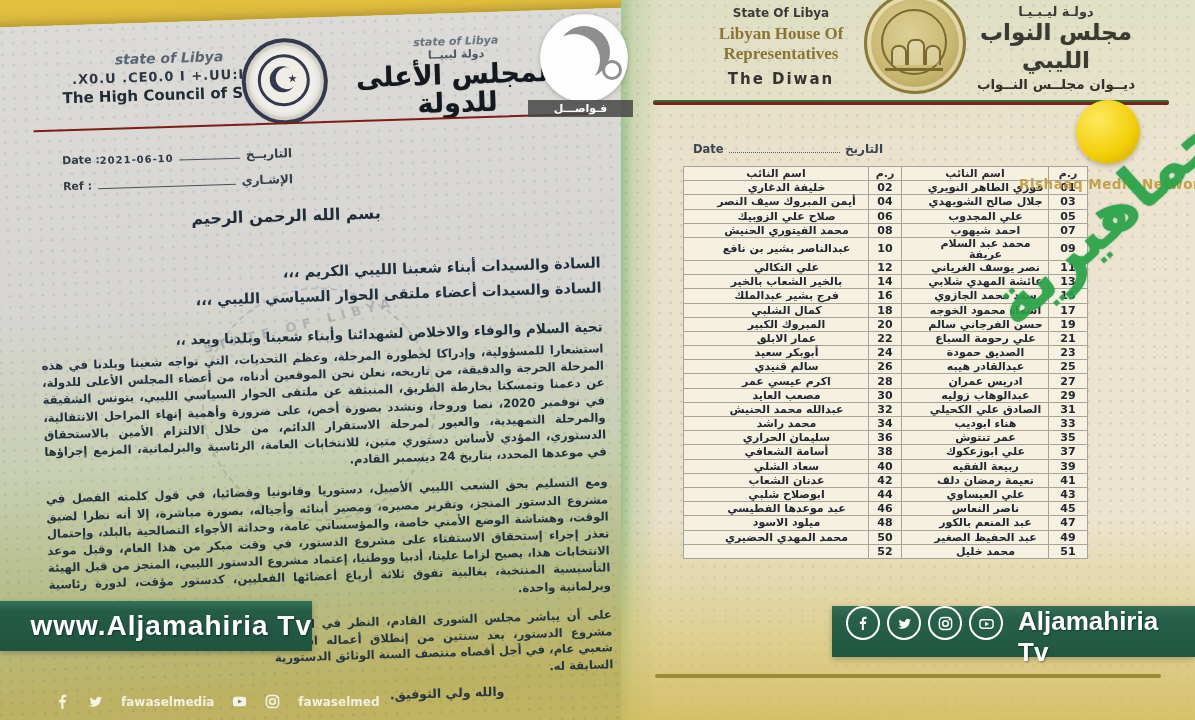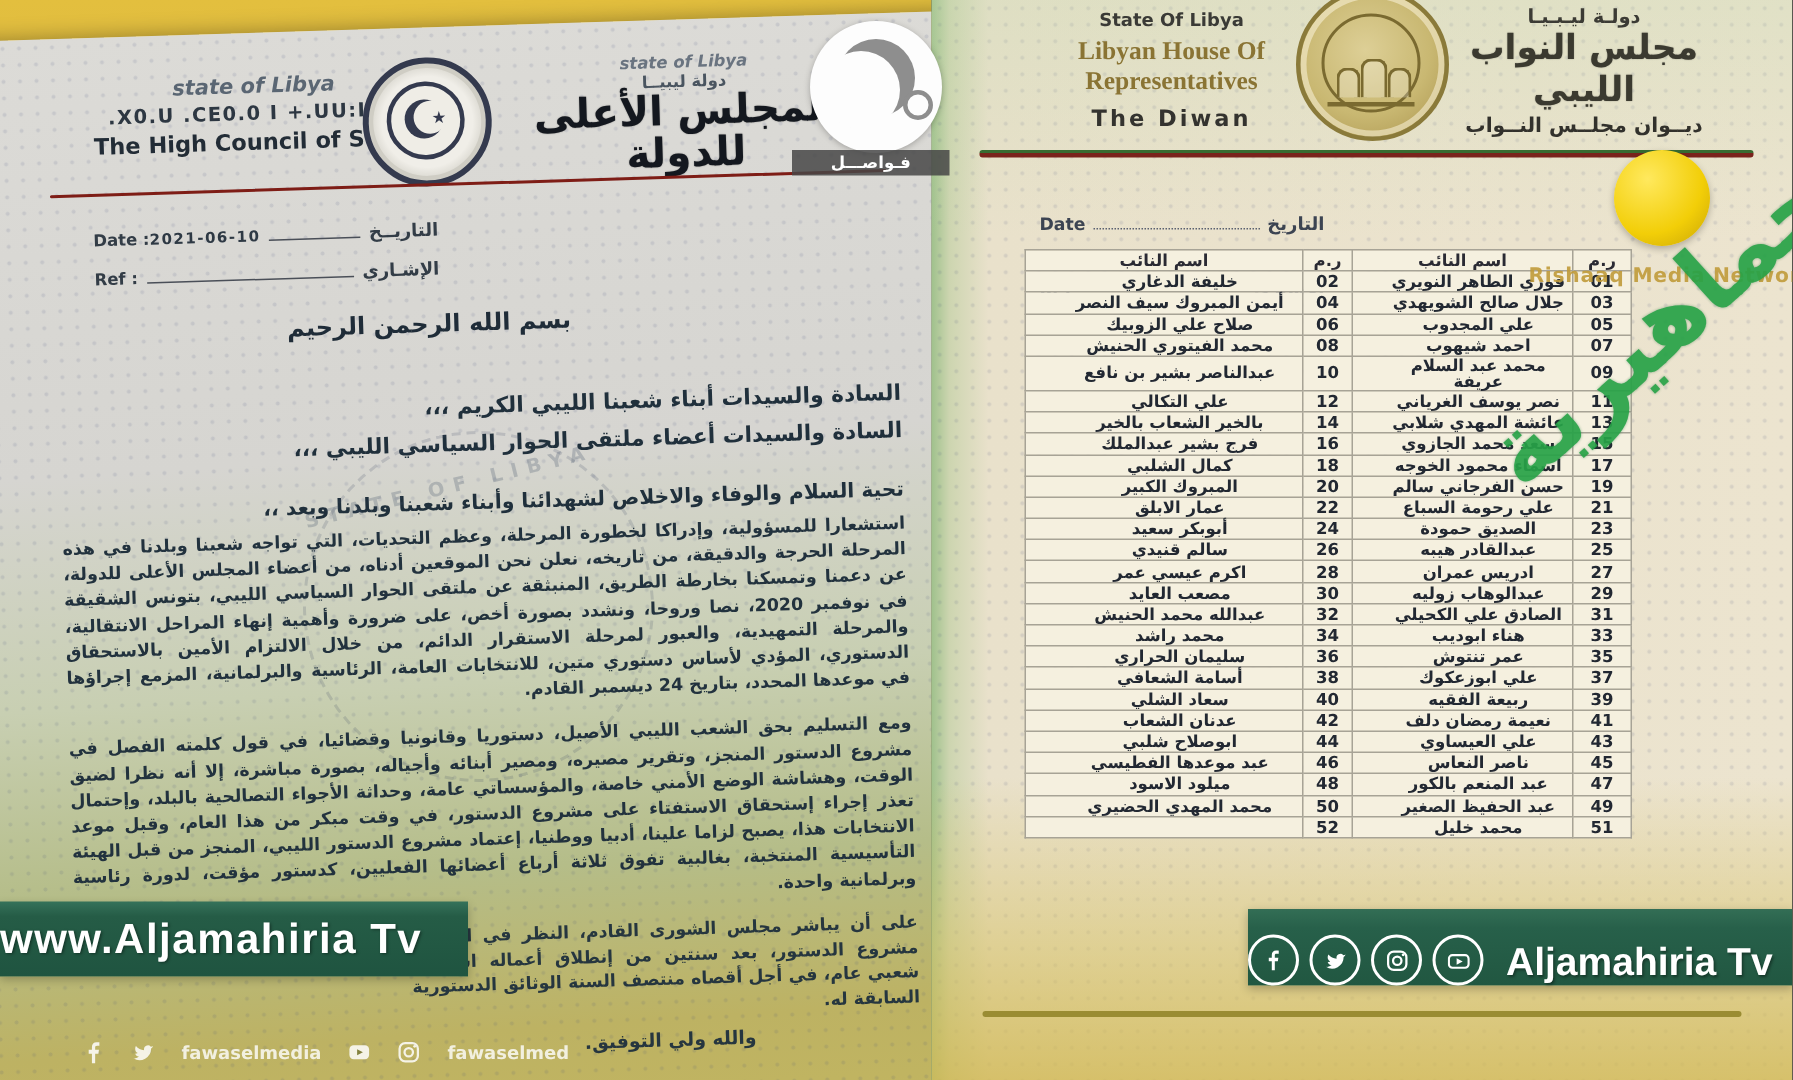--- a/index.html
+++ b/index.html
@@ -60,21 +60,21 @@
   .l-closing{position:absolute;right:95px;top:672px;width:200px;direction:rtl;text-align:center;
              font-size:12.5px;font-weight:bold;color:#26363f;}
 
   .l-stamp{position:absolute;left:190px;top:270px;width:230px;height:230px;border-radius:50%;
            border:2px dashed rgba(60,75,100,.18);transform:rotate(-12deg);}
   .l-stamp span{position:absolute;left:0;top:26px;width:100%;text-align:center;
                 font-size:13px;letter-spacing:6px;color:rgba(60,75,100,.25);font-weight:bold;}
 
   #left-banner{position:absolute;left:0;top:601px;width:312px;height:50px;z-index:6;
                background:linear-gradient(180deg,#35725a 0%,#255c46 20%,#1f5440 100%);
-               box-shadow:0 2px 6px rgba(0,0,0,.25);display:flex;align-items:center;justify-content:flex-start;}
+               box-shadow:0 2px 6px rgba(0,0,0,.25);display:flex;align-items:center;justify-content:flex-end;}
   #left-banner .txt{color:#fff;font-weight:bold;font-size:28px;letter-spacing:1px;
                     font-family:"Liberation Sans",sans-serif;text-shadow:1px 1px 2px rgba(0,0,0,.4);}
 
   #left-footer{position:absolute;left:55px;top:694px;z-index:6;display:flex;align-items:center;gap:18px;
                color:rgba(255,255,255,.8);font-size:12px;font-weight:bold;}
   .mini-ic{width:15px;height:15px;opacity:.85;}
 
   
   #fawasel{position:absolute;left:528px;top:14px;z-index:5;width:110px;height:120px;}
   #fawasel .circle{position:absolute;left:12px;top:0;width:88px;height:88px;border-radius:50%;background:#fdfdfd;
@@ -131,21 +131,21 @@
              transform-origin:center;font-size:64px;font-weight:bold;color:#27a247;opacity:.92;
              text-shadow:0 0 2px rgba(20,110,50,.5);direction:rtl;white-space:nowrap;}
   #wm-ball{position:absolute;left:455px;top:100px;width:64px;height:64px;border-radius:50%;z-index:6;
            background:radial-gradient(circle at 35% 30%,#ffe95e,#f2ce08 60%,#c7a306);
            box-shadow:0 2px 5px rgba(0,0,0,.25);}
   #wm-media{position:absolute;left:398px;top:176px;z-index:4;font-size:13.5px;font-weight:bold;
             color:#c09b3a;opacity:.9;letter-spacing:.5px;white-space:nowrap;}
 
   #right-banner{position:absolute;left:211px;top:606px;width:363px;height:51px;z-index:6;
                 background:linear-gradient(180deg,#336e55 0%,#27604a 25%,#215741 100%);
-                display:flex;align-items:flex-end;gap:7px;box-sizing:border-box;
+                display:flex;align-items:flex-start;gap:7px;padding-left:14px;box-sizing:border-box;
                 box-shadow:0 2px 6px rgba(0,0,0,.25);}
   .soc{width:30px;height:30px;border-radius:50%;border:2px solid #fff;display:flex;
        align-items:center;justify-content:center;color:#fff;flex:0 0 auto;}
   #right-banner .txt{color:#fff;font-weight:bold;font-size:26px;margin-left:8px;
                      font-family:"Liberation Sans",sans-serif;text-shadow:1px 1px 2px rgba(0,0,0,.4);}
   .gold-line{position:absolute;left:34px;top:674px;width:506px;height:4px;background:#9a8c33;border-radius:3px;z-index:3;}
 </style>
 </head>
 <body>
 

